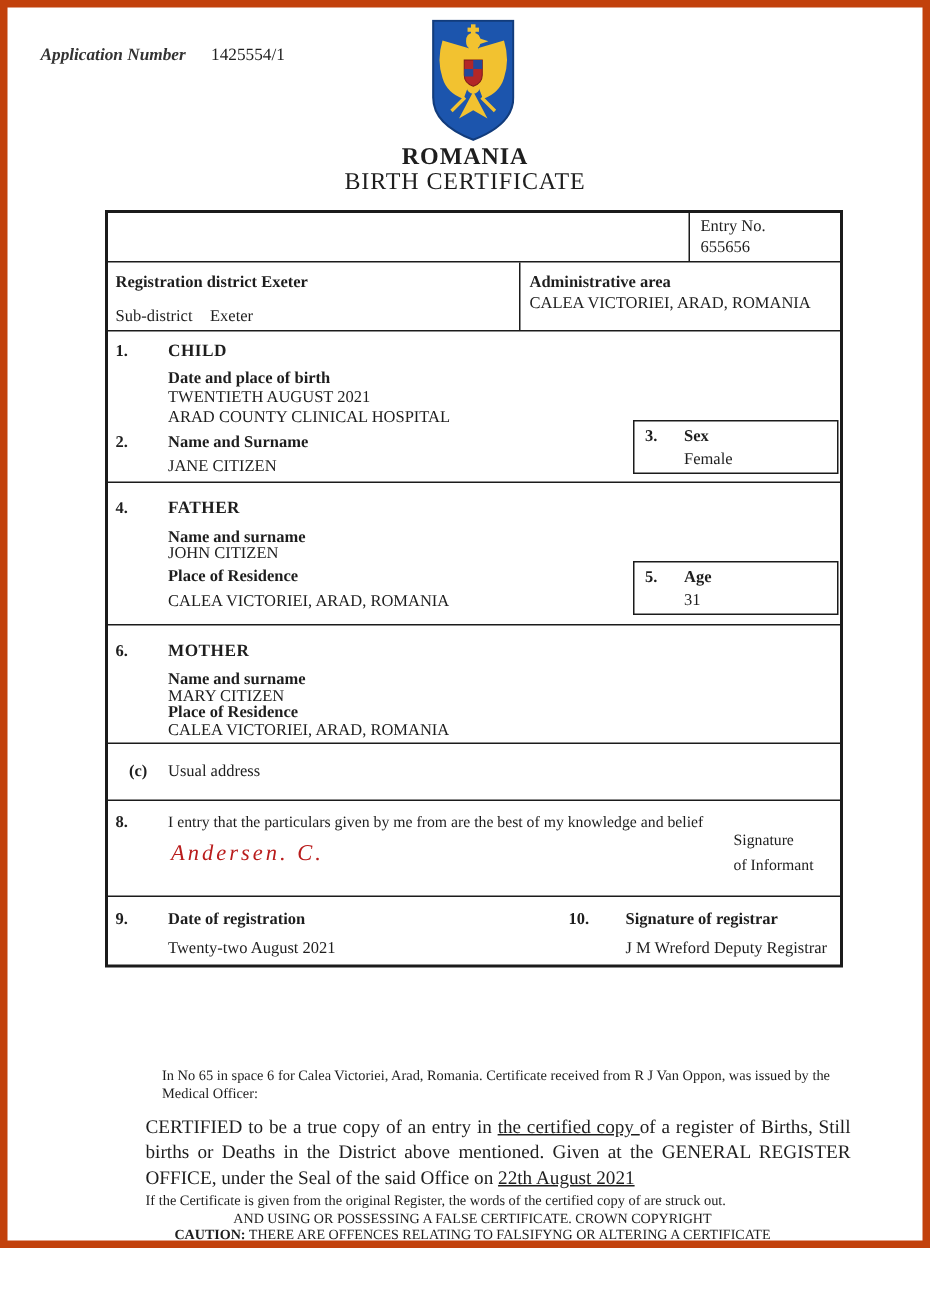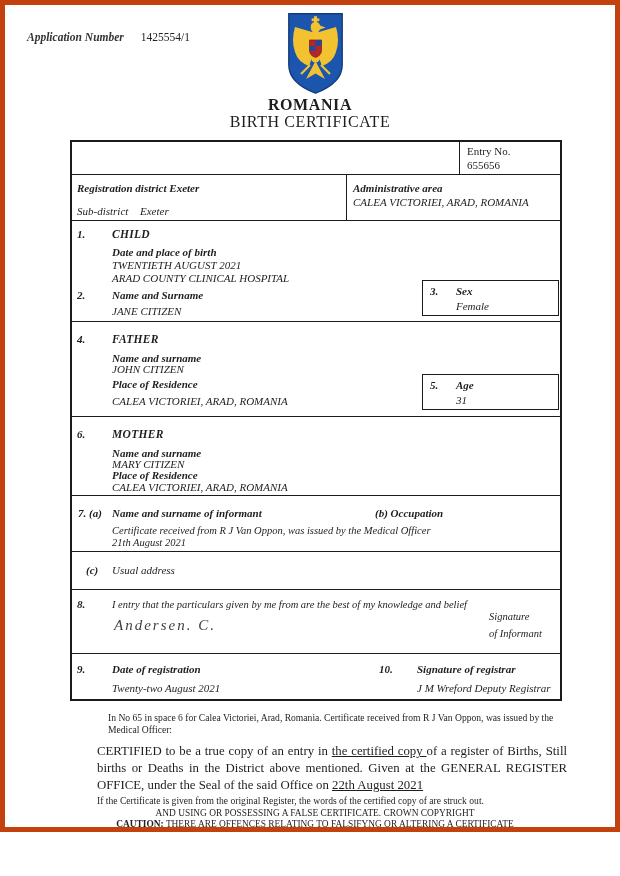--- a/index.html
+++ b/index.html
@@ -2,21 +2,21 @@
 <html><head>
 <meta charset="utf-8">
 <style>
   html,body { margin:0; padding:0; background:#ffffff; }
   .page {
     position:relative; width:620px; height:832px; background:#fff;
     border:5px solid #c2410c; box-sizing:border-box;
     font-family:"Liberation Serif","DejaVu Serif",serif; color:#1e1e1e;
     overflow:hidden;
   }
-  .t { position:absolute; white-space:nowrap;font-style:italic; }
+  .t { position:absolute; white-space:nowrap; }
   .b { font-weight:bold; }
   .sm { font-size:10.5px; }
 
   
   .app-number { position:absolute; top:26px; left:22px; font-size:11.5px; }
   .app-label { font-style:italic; font-weight:bold; color:#333; }
   .app-value { margin-left:14px; color:#222; }
   .coat { position:absolute; left:283px; top:8px; width:55px; height:81px; }
   .country-title { position:absolute; top:91px; left:0; width:100%; text-align:center;
     font-weight:bold; font-size:16px; letter-spacing:0.6px; }
@@ -33,21 +33,21 @@
   .r1-right { flex:1; padding:2px 7px; line-height:14px; }
   .r2 { height:46px; display:flex; }
   .r2-left { width:275px; border-right:1px solid #1b1b1b; position:relative; box-sizing:border-box; }
   .r2-right { flex:1; position:relative; }
   .r3 { height:101px; } .r4 { height:95px; } .r5 { height:79px; }
   .r6 { height:56px; } .r7 { height:38px; } .r8 { height:64px; } .r9 { height:45px; }
   .inner-box { position:absolute; left:350px; width:137px; height:36px;
     border:1.5px solid #1b1b1b; box-sizing:border-box; background:#fff; }
   .sex-box { top:59px; } .age-box { top:52px; }
 
-  .sig { font-style:italic; color:#404040; font-size:15px; letter-spacing:2px; }
+  .sig { font-style:italic; color:#b91c1c; font-size:15px; letter-spacing:2px; }
 
   
   .footer-note { position:absolute; left:103px; top:707px; width:458px;
     font-size:9.6px; line-height:11.5px; }
   .certified { position:absolute; left:92px; top:738px; width:470px;
     font-size:12.8px; line-height:17px; text-align:justify; }
   .u { text-decoration:underline; }
   .strike-note { position:absolute; left:92px; top:790px; font-size:9.6px; }
   .caution { position:absolute; left:60px; top:803px; width:500px; text-align:center;
     font-size:9.4px; line-height:11.2px; }
@@ -143,27 +143,20 @@
 
     <div class="row r5">
       <span class="t b" style="left:5px; top:11px;">6.</span>
       <span class="t b" style="left:40px; top:11px; font-size:11.5px; letter-spacing:0.3px;">MOTHER</span>
       <span class="t b" style="left:40px; top:30px;">Name and surname</span>
       <span class="t" style="left:40px; top:41px;">MARY CITIZEN</span>
       <span class="t b" style="left:40px; top:52px;">Place of Residence</span>
       <span class="t" style="left:40px; top:64px;">CALEA VICTORIEI, ARAD, ROMANIA</span>
     </div>
 
-    <div class="row r6">
-      <span class="t b" style="left:6px; top:11px;">7. (a)</span>
-      <span class="t b" style="left:40px; top:11px;">Name and surname of informant</span>
-      <span class="t b" style="left:303px; top:11px;">(b) Occupation</span>
-      <span class="t sm" style="left:40px; top:29px;">Certificate received from R J Van Oppon, was issued by the Medical Officer</span>
-      <span class="t sm" style="left:40px; top:41px;">21th August 2021</span>
-    </div>
 
     <div class="row r7">
       <span class="t b" style="left:14px; top:12px;">(c)</span>
       <span class="t" style="left:40px; top:12px;">Usual address</span>
     </div>
 
     <div class="row r8">
       <span class="t b" style="left:5px; top:8px;">8.</span>
       <span class="t sm" style="left:40px; top:9px;">I entry that the particulars given by me from are the best of my knowledge and belief</span>
       <span class="t sig" style="left:42px; top:27px;">Andersen. C.</span>

